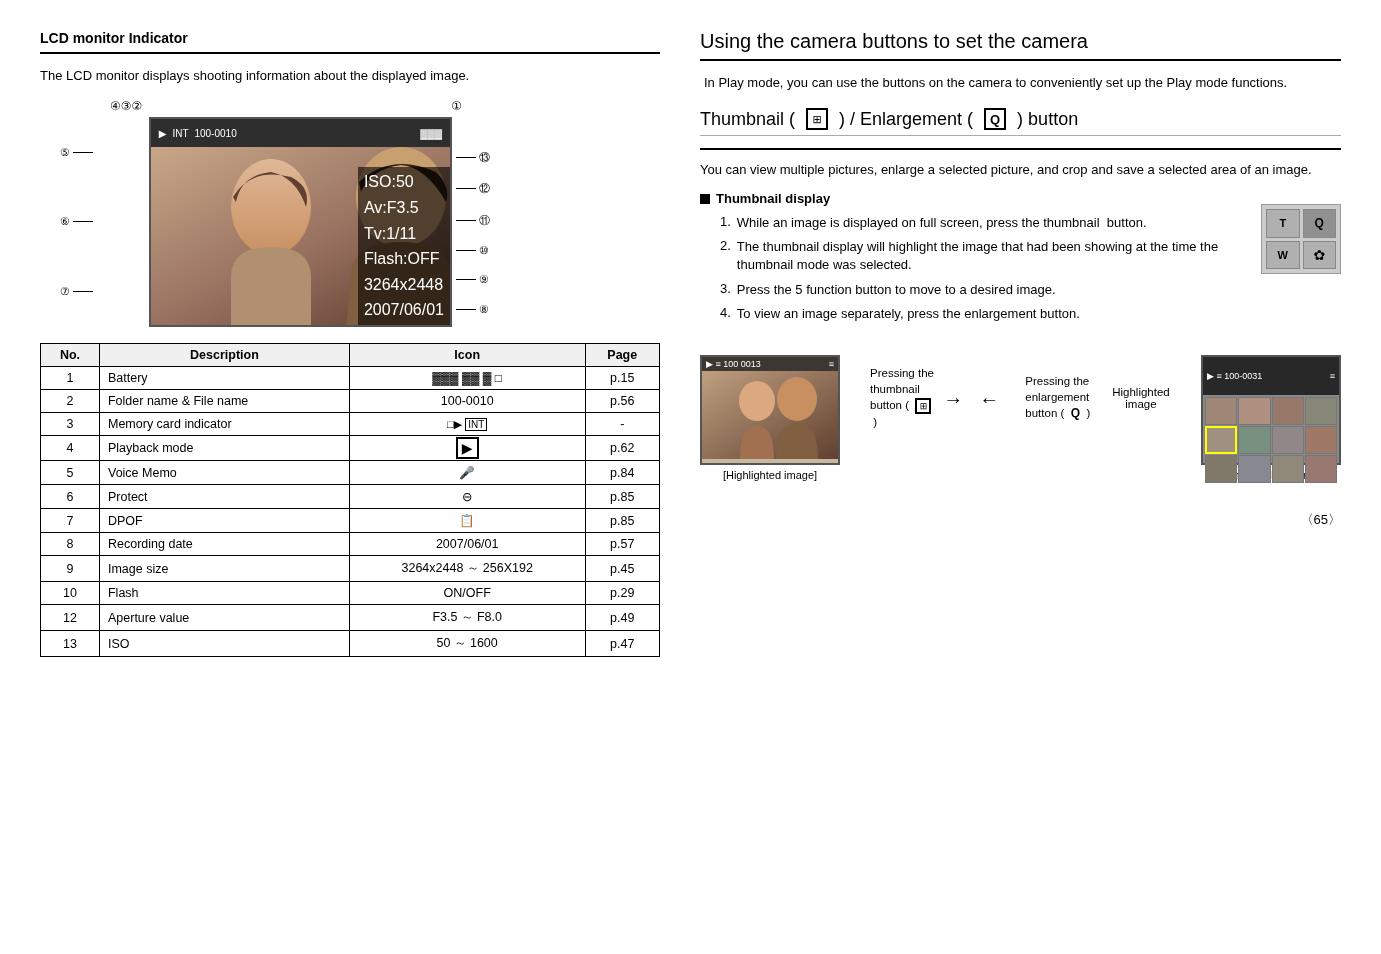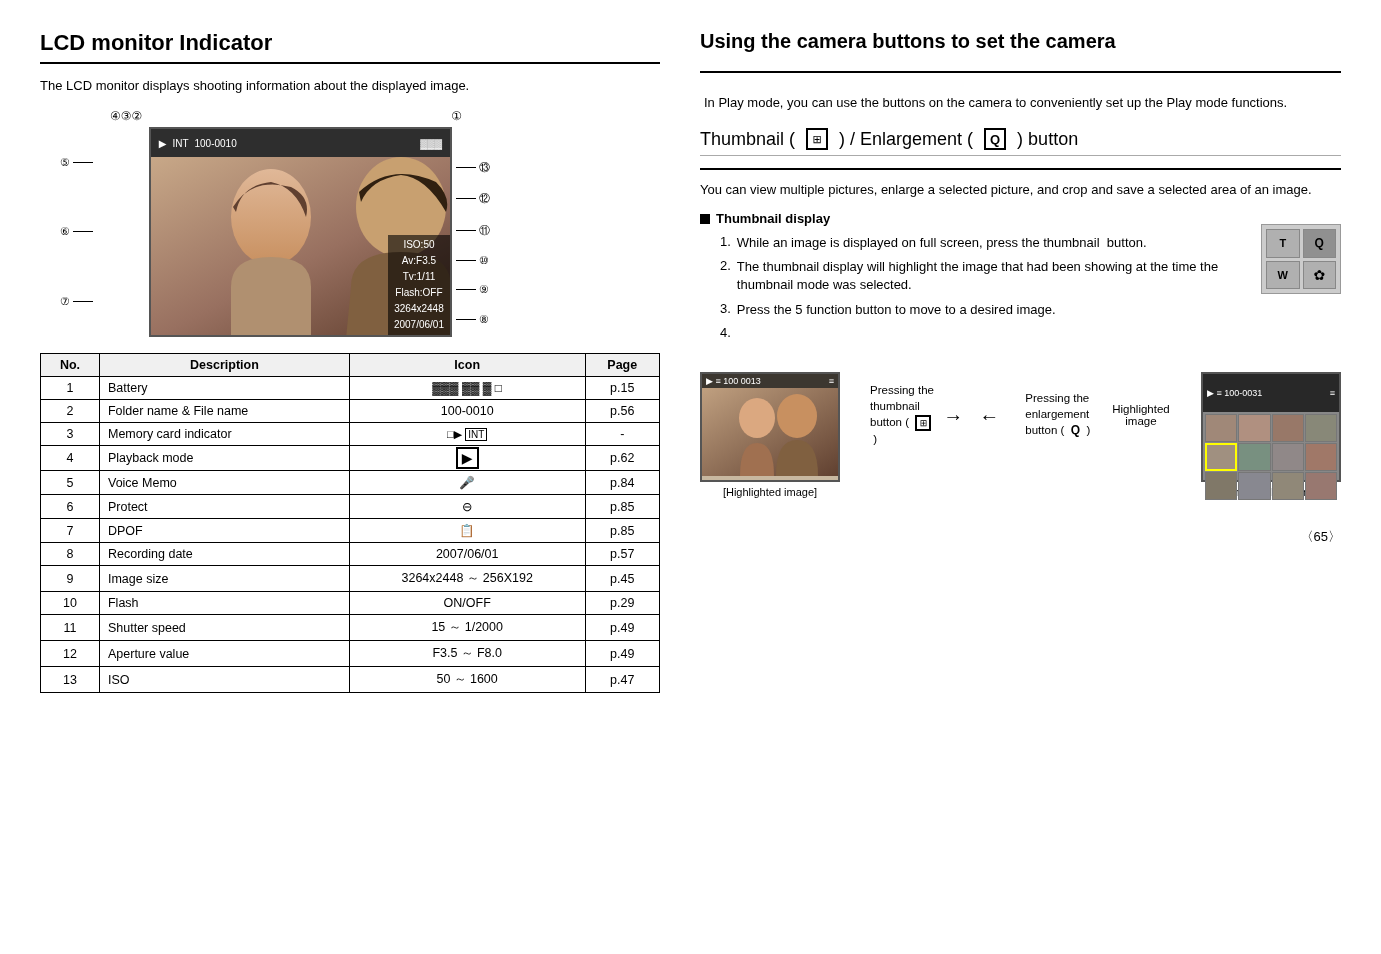--- a/index.html
+++ b/index.html
@@ -17,32 +17,32 @@
       gap: 40px;
     }
     .left-col {
       width: 620px;
       flex-shrink: 0;
     }
     .right-col {
       flex: 1;
     }
     h1 {
-      font-size: 22px;
+      font-size: 14px;
       font-weight: bold;
       border-bottom: 2px solid #000;
       padding-bottom: 6px;
       margin-bottom: 14px;
     }
     h2 {
       font-size: 20px;
-      font-weight: bold;
+      font-weight: normal;
       border-bottom: 2px solid #000;
-      padding-bottom: 18px;
-      margin-bottom: 22px;
+      padding-bottom: 6px;
+      margin-bottom: 14px;
     }
     .intro-text {
       font-size: 13px;
       margin-bottom: 16px;
     }
     
     table {
       width: 100%;
       border-collapse: collapse;
       margin-top: 10px;
@@ -215,24 +215,24 @@
     .cam-photo {
       position: absolute;
       top: 28px; left: 0; right: 0; bottom: 0;
       background: linear-gradient(135deg, #b8a090 0%, #987060 30%, #604030 60%, #302020 100%);
     }
     .cam-right-text {
       position: absolute;
       right: 0; bottom: 0;
       background: rgba(0,0,0,0.6);
       color: #fff;
-      font-size: 10px;
+      font-size: 16px;
       padding: 2px 6px;
       line-height: 1.6;
-      text-align: center;
+      text-align: left;
     }
   </style>
 </head>
 <body>
 
 <div class="two-col">
 
   <div class="left-col">
     <h1>LCD monitor Indicator</h1>
     <p class="intro-text">The LCD monitor displays shooting information about the displayed image.</p>
@@ -401,26 +401,20 @@
           <td>3264x2448 ～ 256X192</td>
           <td>p.45</td>
         </tr>
         <tr>
           <td>10</td>
           <td>Flash</td>
           <td>ON/OFF</td>
           <td>p.29</td>
         </tr>
         <tr>
-          <td>11</td>
-          <td>Shutter speed</td>
-          <td>15 ～ 1/2000</td>
-          <td>p.49</td>
-        </tr>
-        <tr>
           <td>12</td>
           <td>Aperture value</td>
           <td>F3.5 ～ F8.0</td>
           <td>p.49</td>
         </tr>
         <tr>
           <td>13</td>
           <td>ISO</td>
           <td>50 ～ 1600</td>
           <td>p.47</td>
@@ -466,20 +460,21 @@
         <div class="step">
           <span class="step-num">2.</span>
           <span class="step-text">The thumbnail display will highlight the image that had been showing at the time the thumbnail mode was selected.</span>
         </div>
         <div class="step">
           <span class="step-num">3.</span>
           <span class="step-text">Press the 5 function button to move to a desired image.</span>
         </div>
         <div class="step">
           <span class="step-num">4.</span>
+          <span class="step-text">To view an image separately, press the enlargement button.</span>
         </div>
       </div>
     </div>
     <div style="clear:both;"></div>
 
     <div class="bottom-illus" style="margin-top:20px;">
 
       <div style="display:flex;flex-direction:column;align-items:center;">
         <div class="camera-screen">
           <div class="screen-bar">

